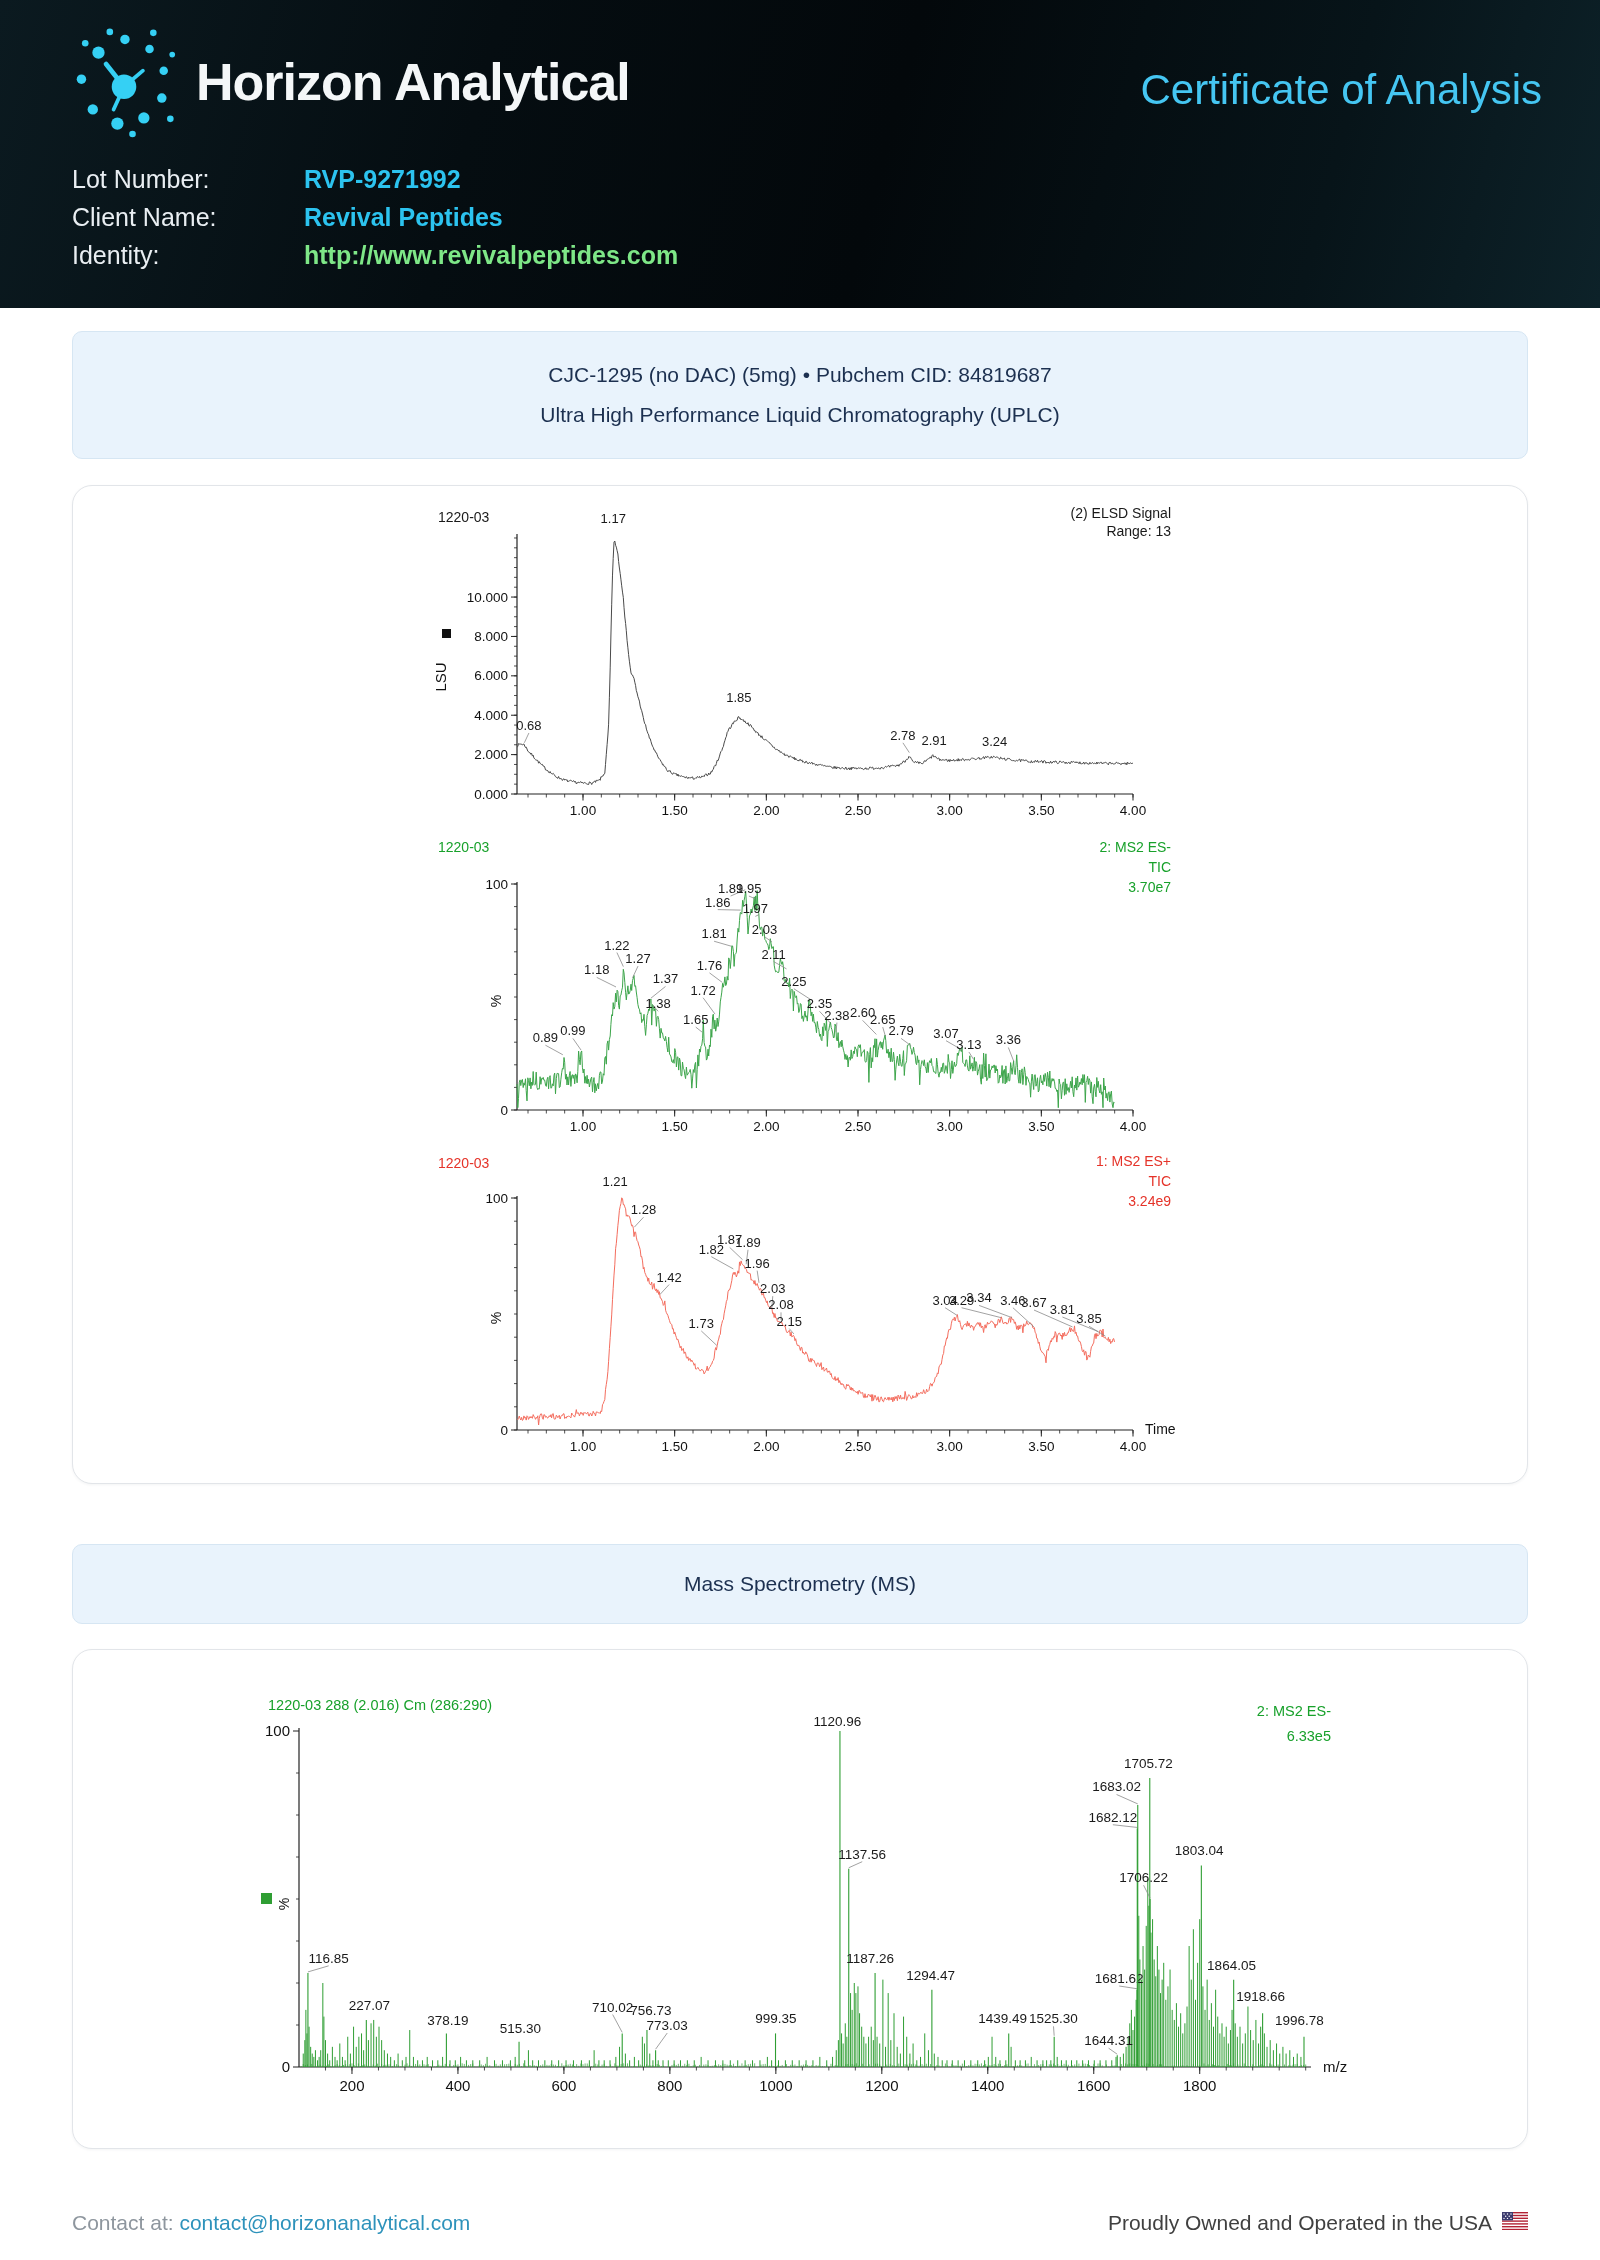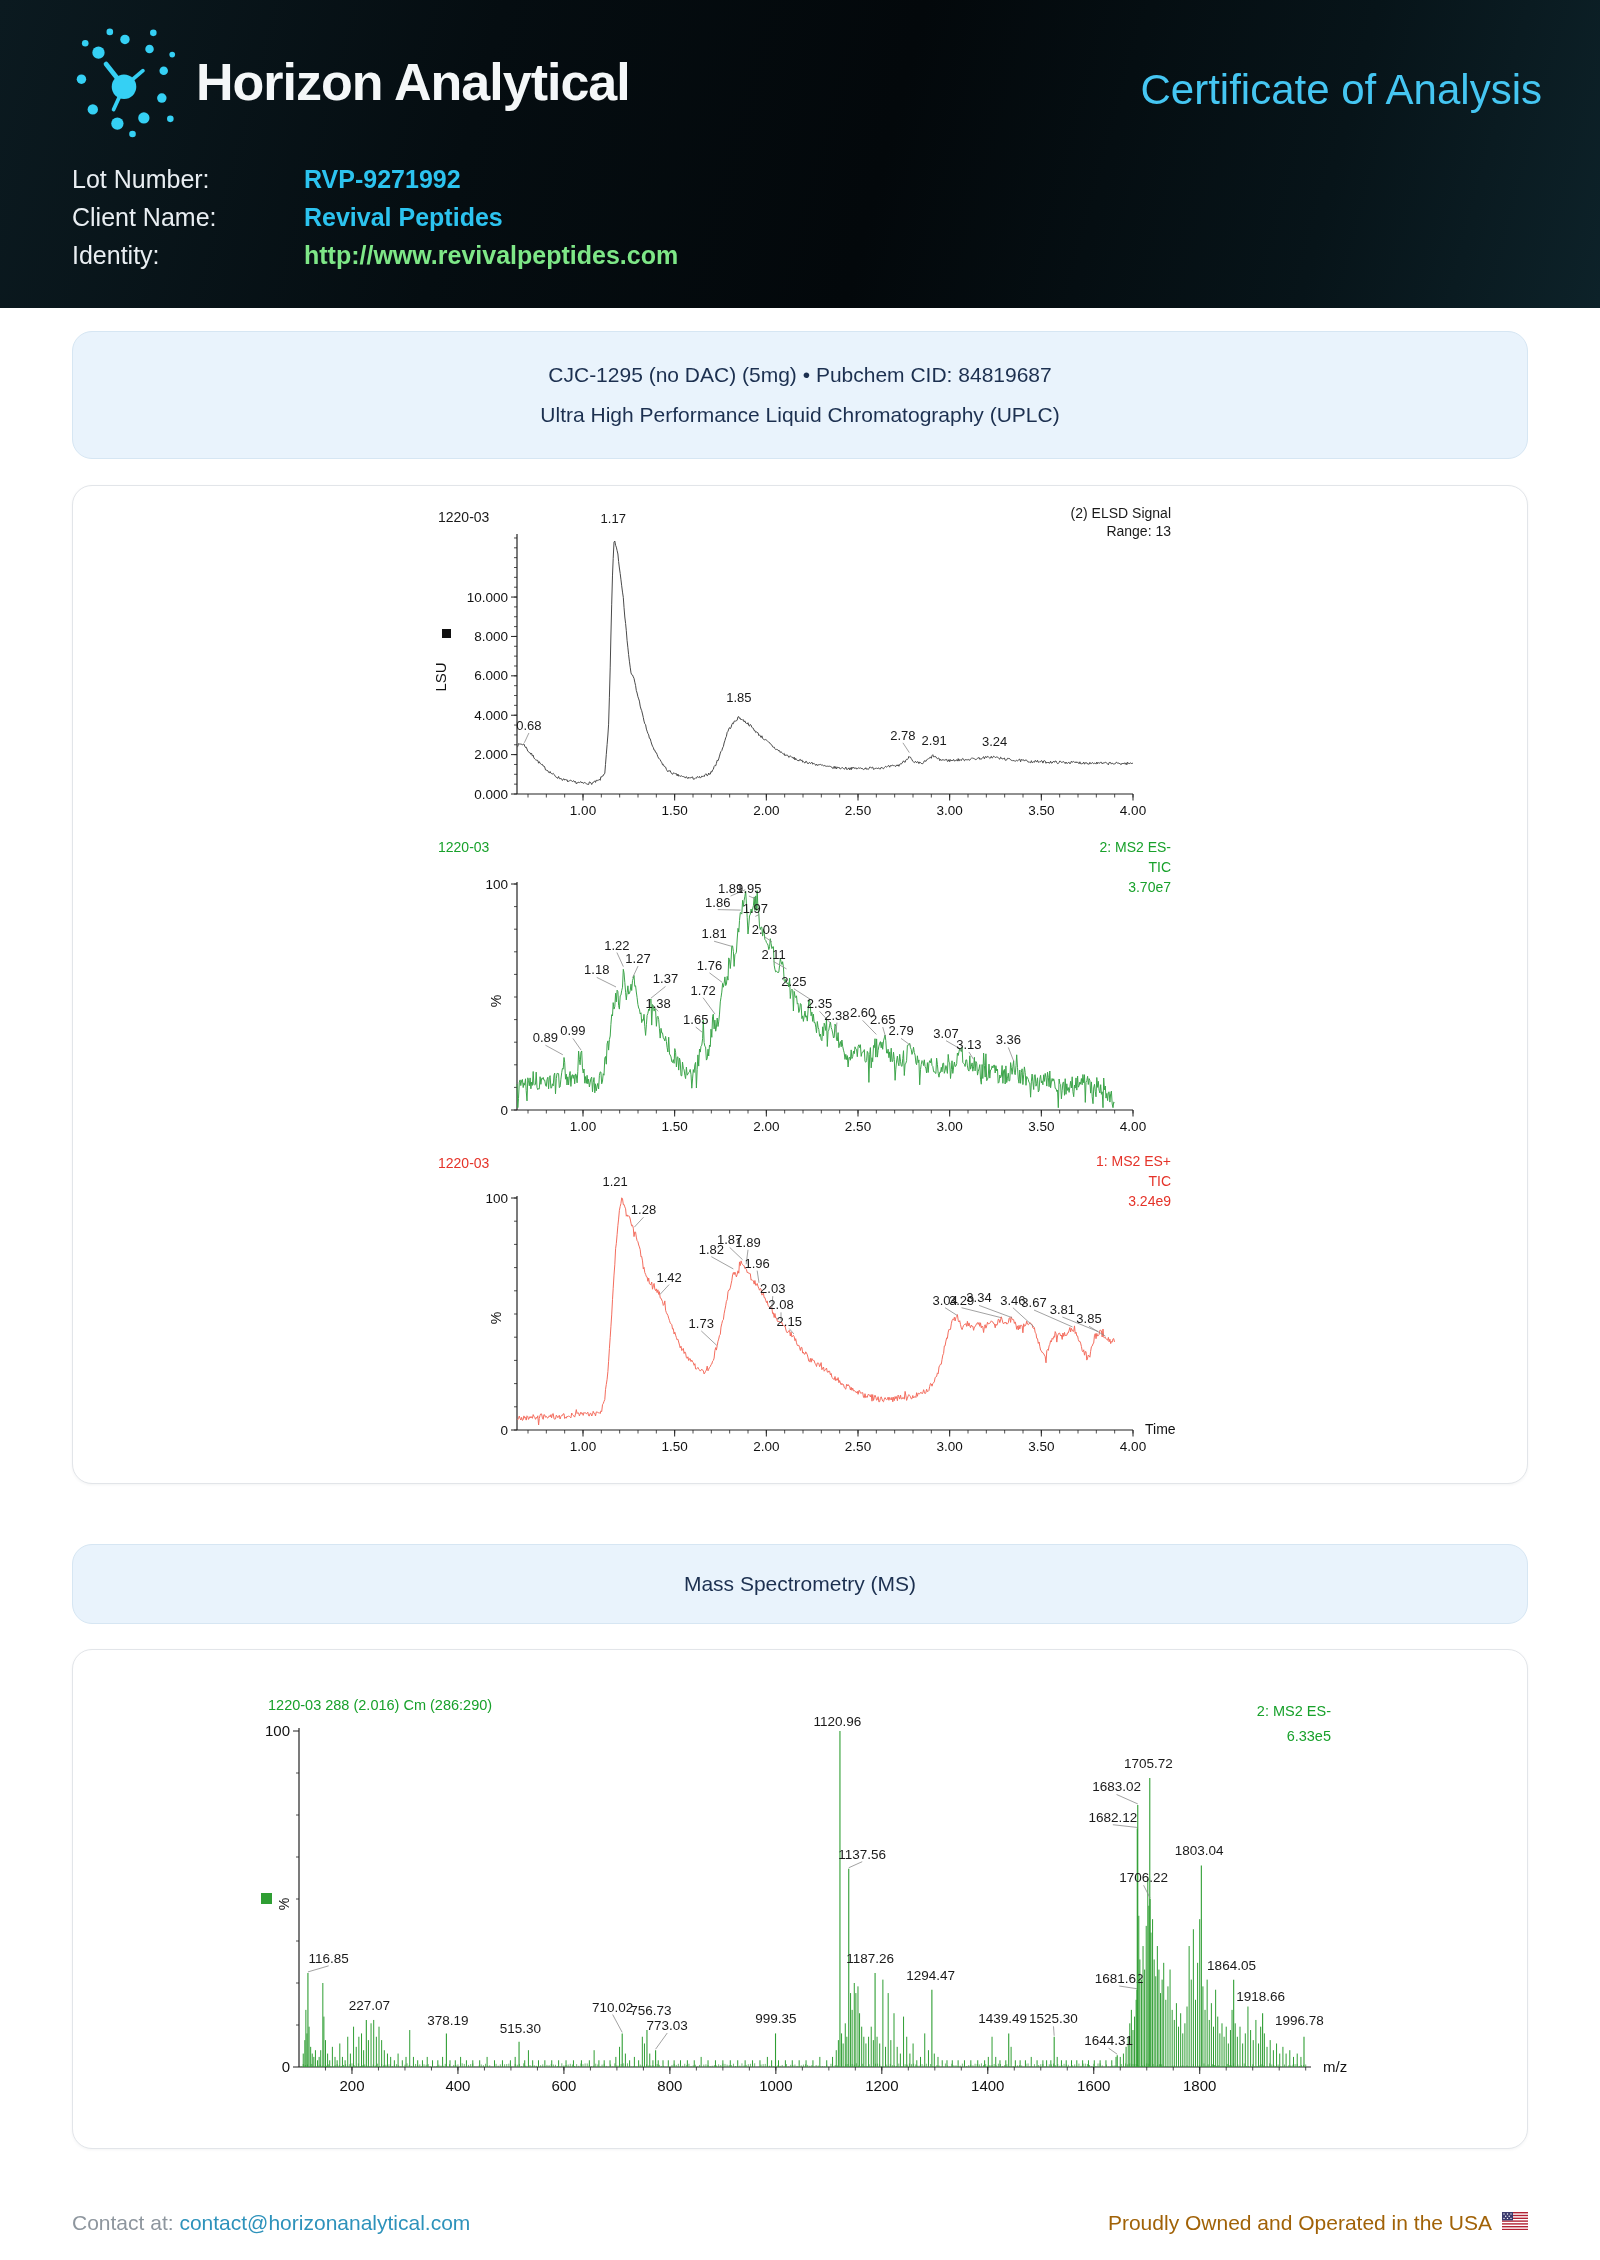--- a/index.html
+++ b/index.html
@@ -16,35 +16,35 @@
   .hdr-info{margin-top:22px;display:flex;justify-content:space-between;}
   .info-row{display:flex;line-height:38px;font-size:25px;}
   .info-col.right .info-row{justify-content:flex-end;}
   .f-label{color:#e9eef2;}
   .info-col.left .f-label{width:232px;}
   .info-col.right .f-label{margin-right:12px;}
   .f-value{font-weight:bold;}
   .v-cyan{color:#2cc3ef;}
   .v-green{color:#7ee787;}
   
-  .sec-card{margin:23px 72px 0;background:#e9f3fc;border:1px solid #d6e6f3;border-radius:20px;
+  .sec-card{margin:23px 72px 0;background:#e9f3fc;border:1px solid #d6e6f3;border-radius:10px;
             display:flex;flex-direction:column;justify-content:center;align-items:center;
             color:#1c3050;font-size:21px;}
   .sec-card.tall{height:126px;gap:16px;}
   .sec-card.short{height:78px;margin-top:60px;}
   
   .chart-card{margin:26px 72px 0;background:#fff;border:1px solid #e2e5e9;border-radius:20px;
               box-sizing:border-box;padding:14px 0 12px 0;box-shadow:0 1px 3px rgba(20,40,60,.05);}
   .chart-card svg{display:block;margin:0 auto;}
   #card-ms{margin-top:25px;height:500px;}
   
   .footer{margin:62px 72px 0;display:flex;justify-content:space-between;align-items:center;font-size:21px;}
   .foot-left{color:#8e969e;}
   .foot-left a{color:#2d92bb;text-decoration:none;}
-  .foot-right{color:#a16207;display:flex;align-items:center;gap:10px;}
+  .foot-right{color:#404040;display:flex;align-items:center;gap:10px;}
 </style>
 </head>
 <body>
 
 <div class="page">
 
   <div class="hdr">
     <div class="hdr-top">
       <div class="brand">
         <span>

